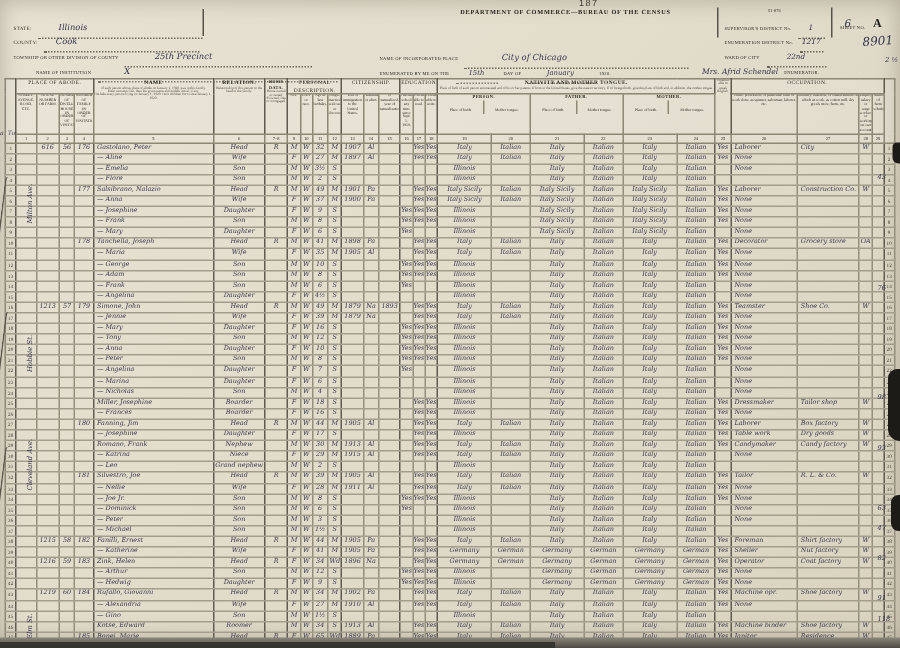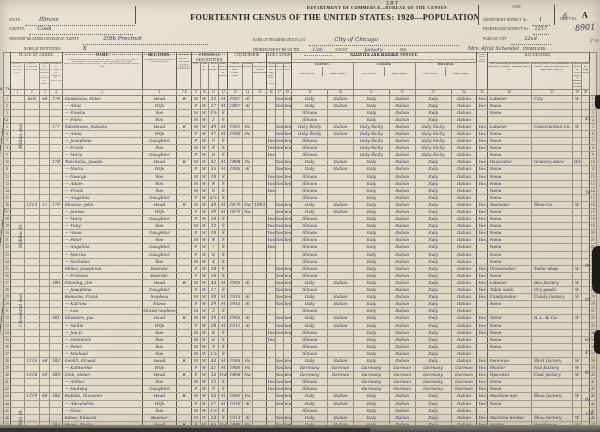--- a/index.html
+++ b/index.html
@@ -54,21 +54,20 @@
 </style>
 </head>
 <body>
 
 <div id="stage">
   <div id="paper">
 
     <div class="abs" id="pageno">187</div>
     <div class="abs" id="dept">DEPARTMENT OF COMMERCE—BUREAU OF THE CENSUS</div>
     <div class="abs" id="formcode">51-876</div>
-    <div class="abs" id="title">FOURTEENTH CENSUS OF THE UNITED STATES: 1920—POPULATION</div>
 
     <div class="abs" style="left:9px;top:7px;">
       <span class="lbl">STATE:</span>
       <span class="dots" style="width:110px;"><span class="hw hwv" style="margin-left:14px;">Illinois</span></span>
     </div>
     <div class="abs" style="left:9px;top:16px;">
       <span class="lbl">COUNTY:</span>
       <span class="dots" style="width:104px;"><span class="hw hwv" style="margin-left:8px;">Cook</span></span>
     </div>
     <div class="vline" style="left:135px;top:6px;height:18px;"></div>

